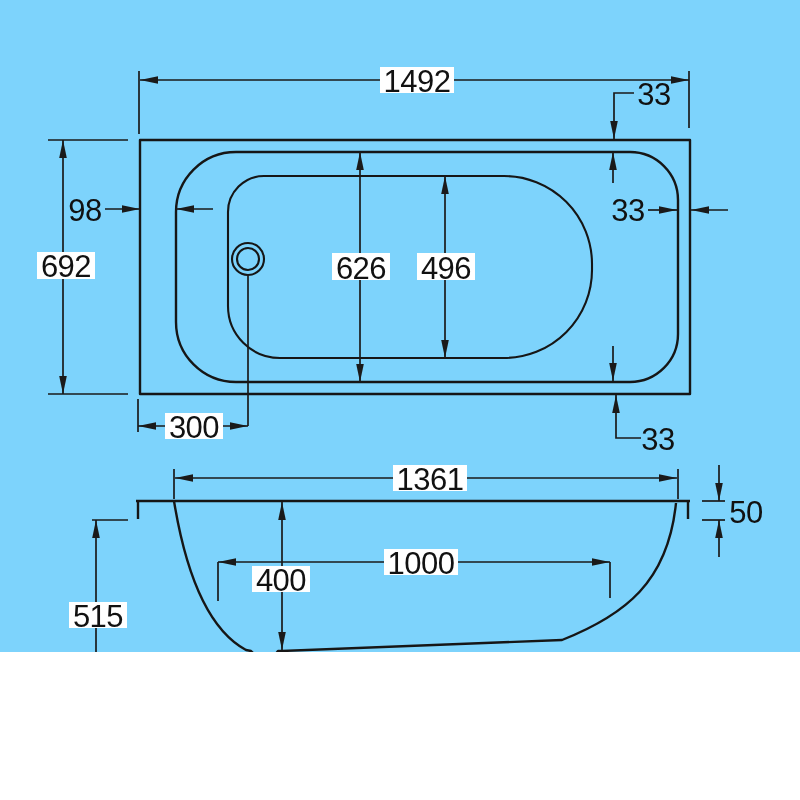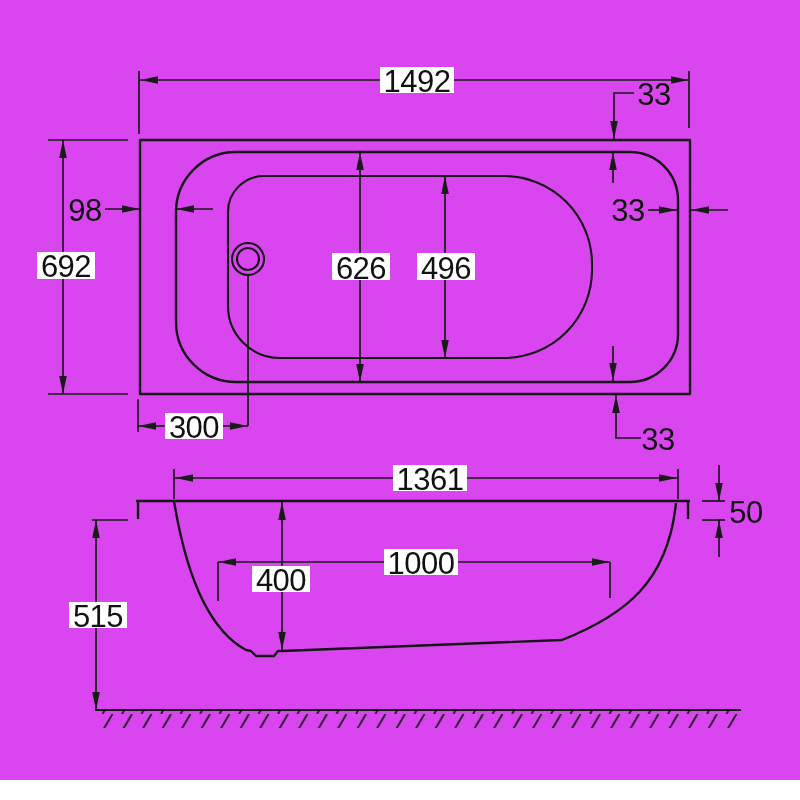--- a/index.html
+++ b/index.html
@@ -1,16 +1,16 @@
 <!DOCTYPE html>
 <html><head>
 <meta charset="utf-8">
 <style>
   html,body{margin:0;padding:0;background:#ffffff;}
-  .stage{width:800px;height:780px;background:#d946ef;position:relative;}
+  .stage{width:800px;height:652px;background:#7dd3fc;position:relative;}
   svg{display:block;}
   .outline{stroke:#161616;stroke-width:2.4;fill:none;stroke-linejoin:round;}
   .thin{stroke-width:2.1;}
   .dim{stroke:#1a1a1a;stroke-width:1.7;fill:none;}
   .lbl rect{fill:#ffffff;stroke:none;}
   .lbl text{font-family:"Liberation Sans",sans-serif;font-size:31px;fill:#111;
             text-anchor:middle;dominant-baseline:central;letter-spacing:-0.5px;}
 </style>
 </head>
 <body>

